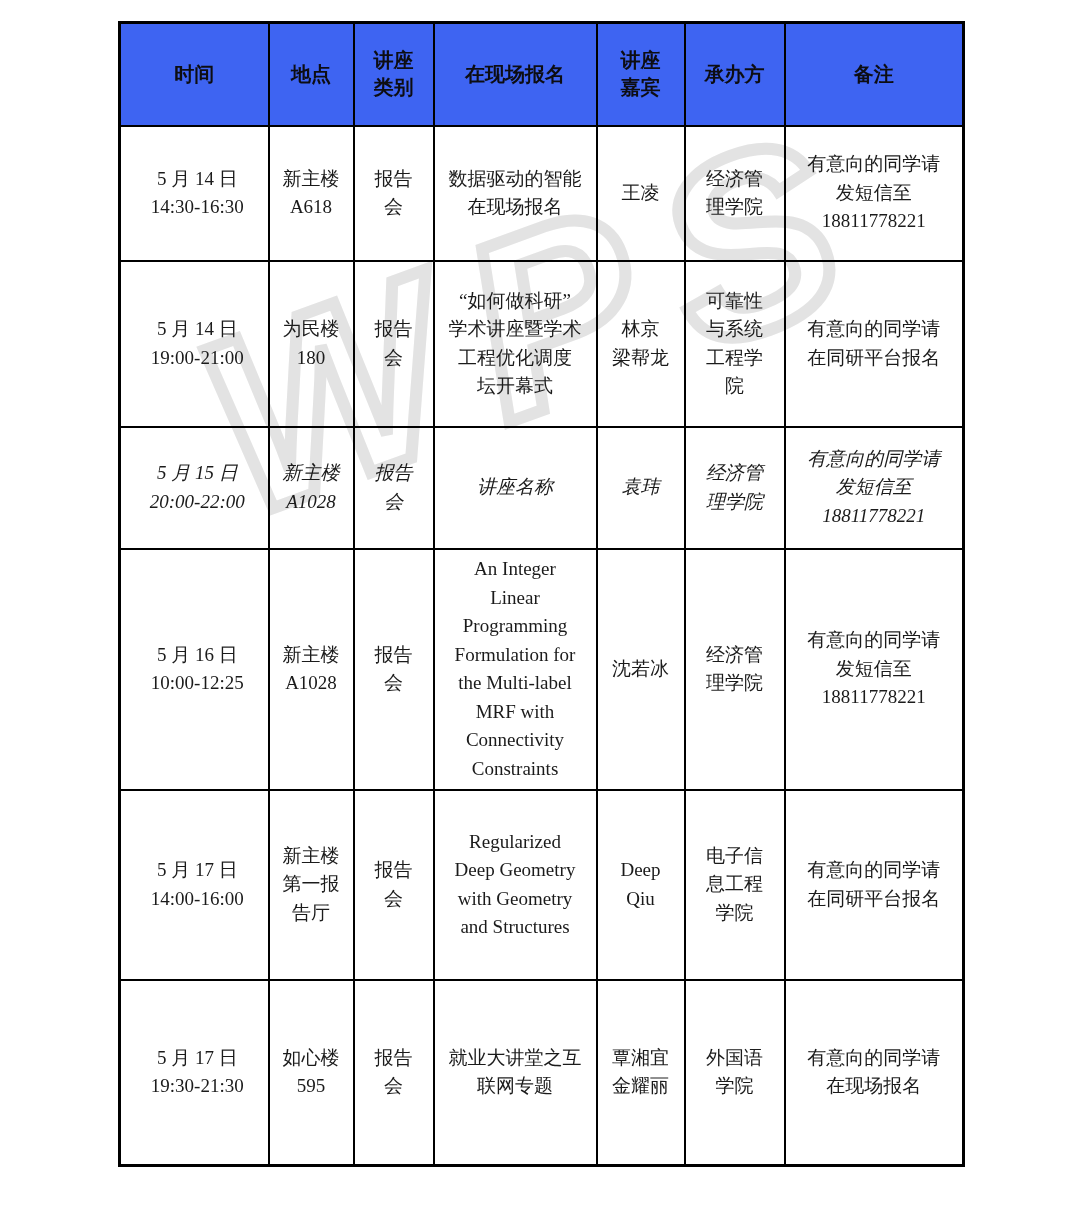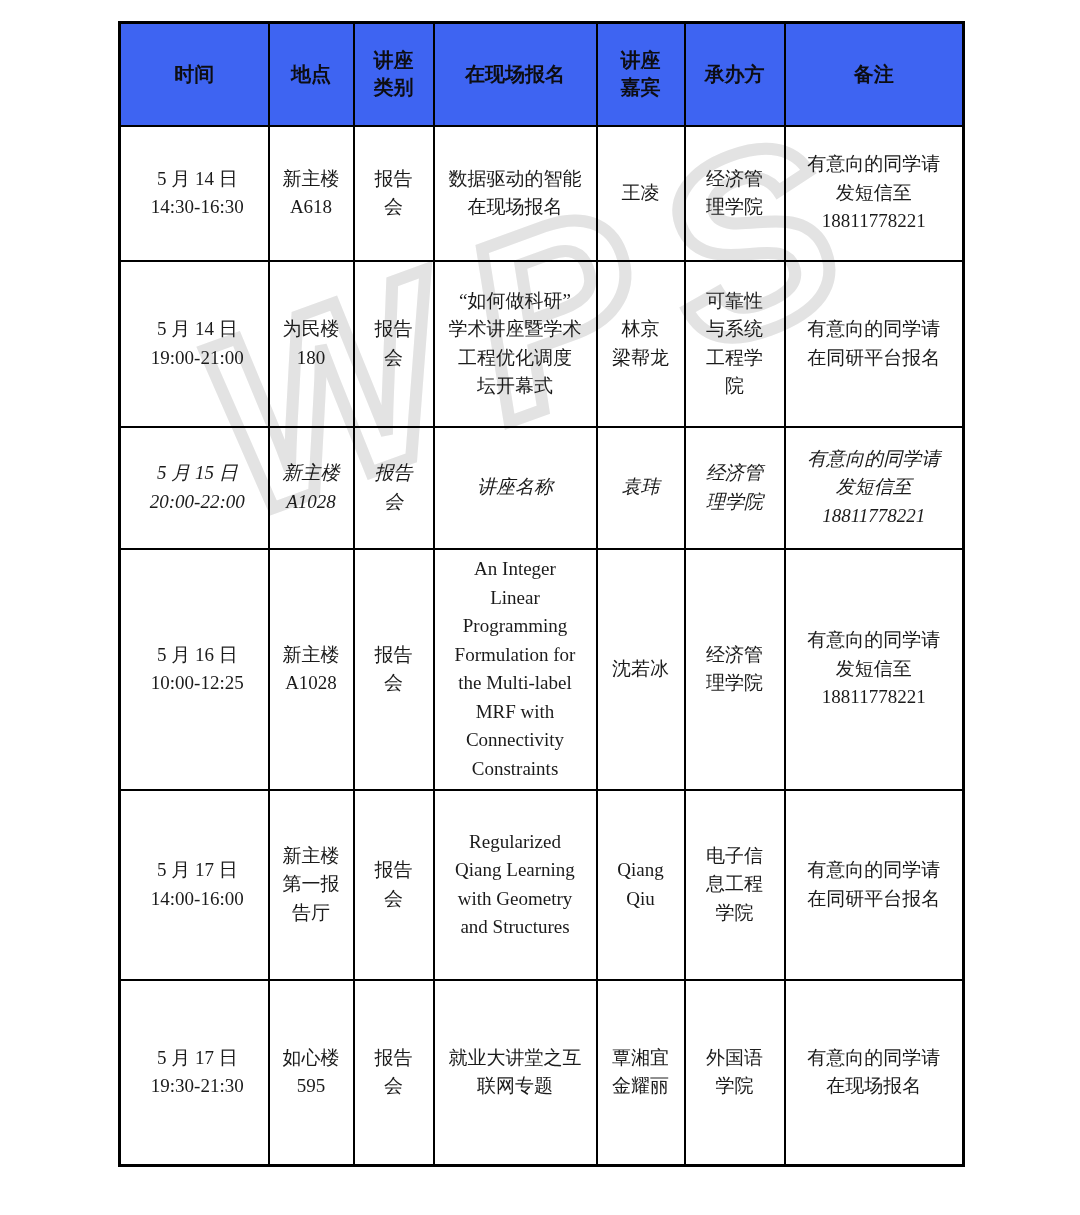--- a/index.html
+++ b/index.html
@@ -180,24 +180,24 @@
       </tr>
       <tr class="rh-5">
         <td class="col-time">5 月 17 日
 14:00-16:00</td>
         <td>新主楼
 第一报
 告厅</td>
         <td>报告
 会</td>
         <td>Regularized
-Qiang Learning
+Deep Geometry
 with Geometry
 and Structures</td>
-        <td>Qiang
+        <td>Deep
 Qiu</td>
         <td>电子信
 息工程
 学院</td>
         <td>有意向的同学请
 在同研平台报名</td>
       </tr>
       <tr class="rh-6">
         <td class="col-time">5 月 17 日
 19:30-21:30</td>

